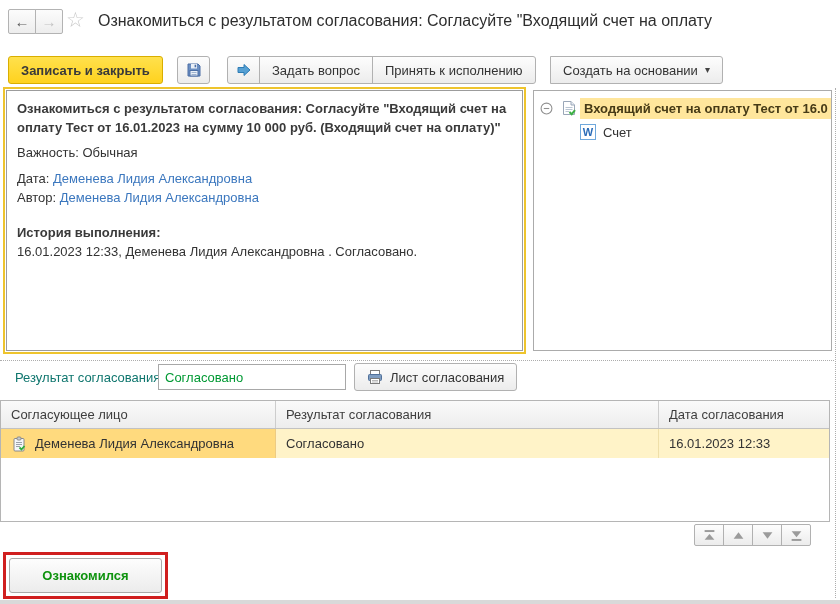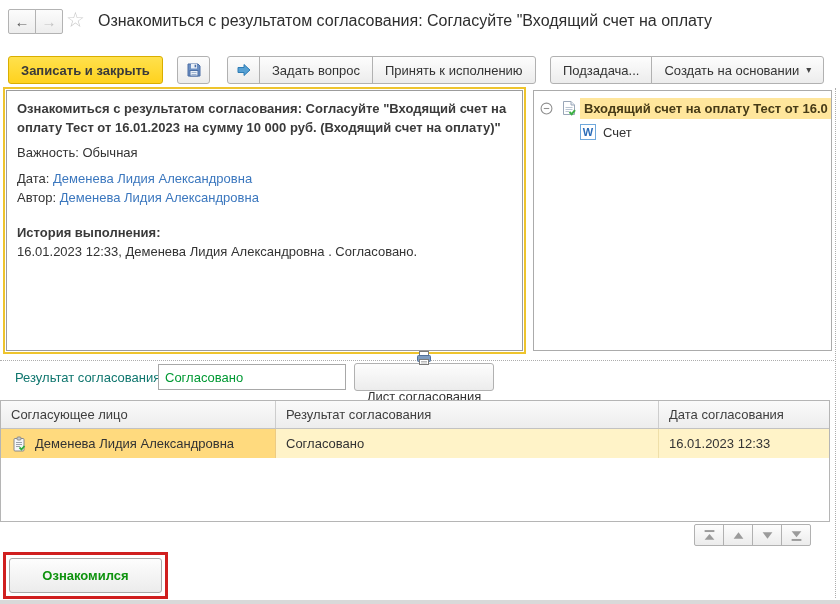--- a/index.html
+++ b/index.html
@@ -82,21 +82,21 @@
   .hsep { left: 0; top: 360px; width: 834px; border-top: 1px dotted #ADADAD; }
   .vsep { left: 835px; top: 88px; height: 510px; border-left: 1px dotted #ADADAD; }
 
   
   .result-label { left: 15px; top: 370px; color: #0f766e; }
   .result-input {
     left: 158px; top: 364px; width: 188px; height: 26px;
     border: 1px solid #A8A8A8; padding: 0 6px; font-family: inherit;
     font-size: 13px; color: #009933; background: #fff;
   }
-  .btn-print { left: 354px; top: 363px; gap: 23px; flex-direction: column; }
+  .btn-print { left: 354px; top: 363px; gap: 7px; }
 
   
   .grid { left: 0; top: 400px; width: 830px; height: 122px; border: 1px solid #B5B5B5; background: #fff; }
   .grid-head { display: flex; height: 28px; background: linear-gradient(#FAFAFA, #EDEDED); border-bottom: 1px solid #C2C2C2; }
   .grid-head .cell { color: #3E3E3E; }
   .cell { display: flex; align-items: center; padding: 0 10px; overflow: hidden; white-space: nowrap; }
   .c1 { width: 275px; border-right: 1px solid #CDCDCD; }
   .c2 { width: 383px; border-right: 1px solid #CDCDCD; }
   .c3 { flex: 1; }
   .grid-row { display: flex; height: 29px; }
@@ -148,21 +148,20 @@
 <div class="abs tool-group">
   <button class="btn">
     <svg class="icon16" viewBox="0 0 16 16">
       <path d="M2 5.5h6V2.5L14 8l-6 5.5V10.5H2z" fill="#56A0D3" stroke="#2E7CB5"></path>
     </svg>
   </button>
   <button class="btn">Задать вопрос</button>
   <button class="btn">Принять к исполнению</button>
 </div>
 <div class="abs tool-group2">
-  <button class="btn">Подзадача...</button>
   <button class="btn">
     <span>Создать на основании</span>
     <span class="caret">▾</span>
   </button>
 </div>
 
 <div class="abs task-panel">
   <div class="bold">Ознакомиться с результатом согласования: Согласуйте "Входящий счет на оплату Тест от 16.01.2023 на сумму 10 000 руб. (Входящий счет на оплату)"</div>
   <div class="row-imp">Важность: Обычная</div>
   <div class="row-to"><span>Дата: </span><a class="link">Деменева Лидия Александровна</a></div>

